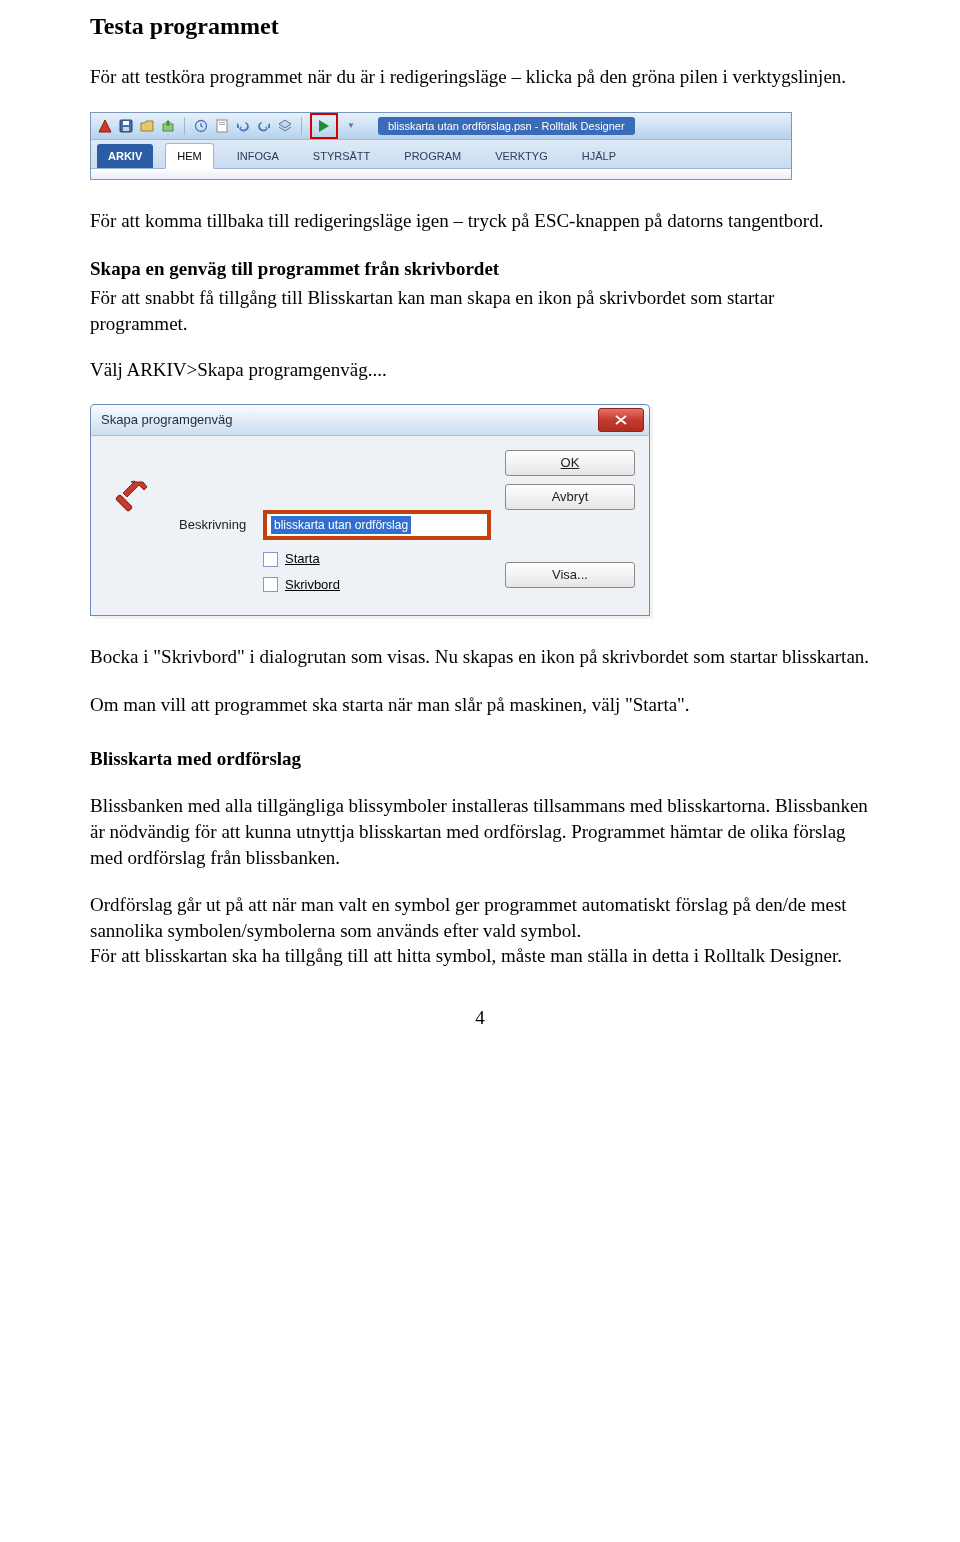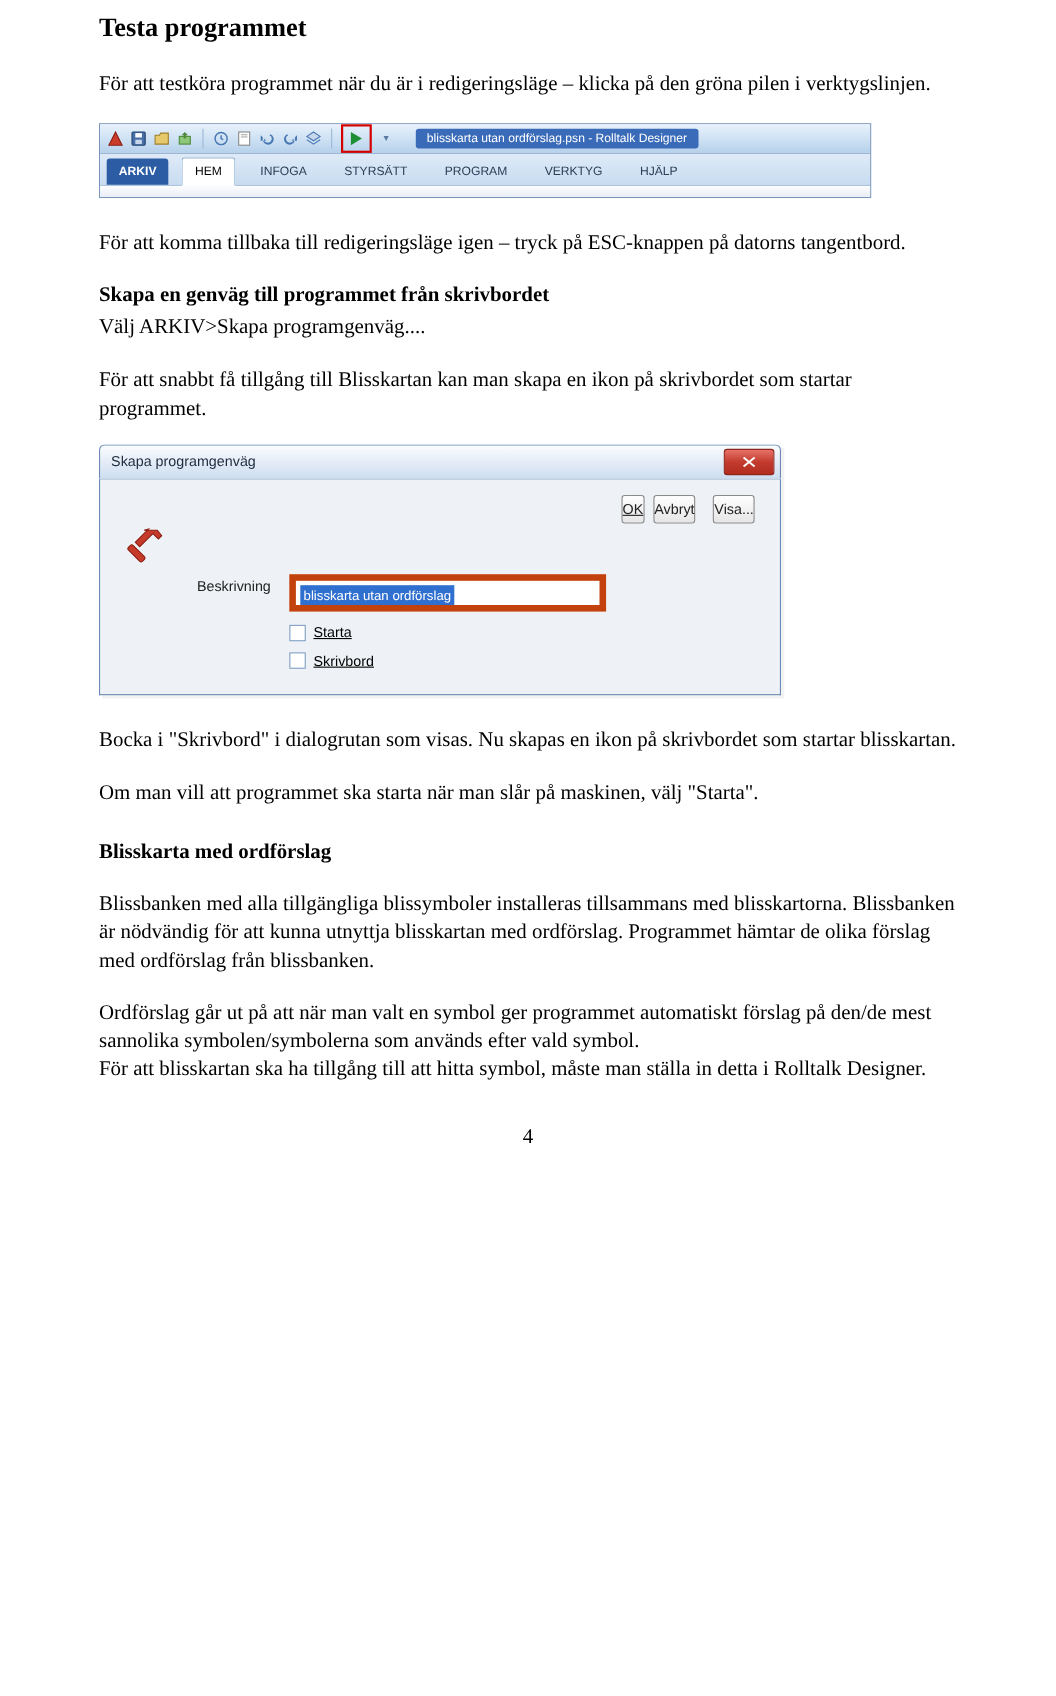--- a/index.html
+++ b/index.html
@@ -128,21 +128,21 @@
     color: #000;
     margin-bottom: -1px;
   }
   .ribbon-strip {
     height: 10px;
     background: linear-gradient(#fdfdfe,#e8eef7);
   }
 
   
   .dialog {
-    width: 620px;
+    width: 560px;
     font-family: "Segoe UI", Arial, sans-serif;
     font-size: 13px;
     margin: 12px 0 28px 0;
     box-shadow: 3px 3px 0 rgba(0,0,0,.05);
   }
   .dialog-title {
     height: 30px;
     background: linear-gradient(#fafcff,#e0e9f5 60%,#cddef1);
     border: 1px solid #6b8bb6;
     border-bottom: none;
@@ -197,27 +197,26 @@
     margin-bottom: 10px;
   }
   .form-label {
     width: 74px;
     font-size: 13px;
     color: #222;
   }
   .form-input {
     flex: 1;
     height: 22px;
-    border: 6px solid #c2410c;
+    border: 4px solid #c2410c;
     background: #fff;
     padding: 0 4px;
     display: flex;
-    align-items: flex-end;
+    align-items: center;
     font-size: 12px;
-    margin-top: 12px;
   }
   .input-sel {
     background: #2f6fcf;
     color: #fff;
     padding: 1px 3px;
   }
   .chk-row {
     display: flex;
     align-items: center;
     gap: 7px;
@@ -228,21 +227,21 @@
   }
   .chk {
     width: 13px;
     height: 13px;
     border: 1px solid #7e9dc2;
     background: #fff;
   }
   .dlg-right {
     width: 130px;
     display: flex;
-    flex-direction: row;
+    flex-direction: column;
     gap: 8px;
   }
   .btn {
     height: 24px;
     border: 1px solid #8a8a8a;
     border-radius: 3px;
     background: linear-gradient(#fefefe,#e6e6e6);
     display: flex;
     align-items: center;
     justify-content: center;
@@ -333,22 +332,22 @@
       <span class="tab">PROGRAM</span>
       <span class="tab">VERKTYG</span>
       <span class="tab">HJÄLP</span>
     </div>
     <div class="ribbon-strip"></div>
   </div>
 
   <p>För att komma tillbaka till redigeringsläge igen – tryck på ESC-knappen på datorns tangentbord.</p>
 
   <h2>Skapa en genväg till programmet från skrivbordet</h2>
+  <p style="margin-bottom:20px;">För att snabbt få tillgång till Blisskartan kan man skapa en ikon på skrivbordet som startar programmet.</p>
   <p>Välj ARKIV&gt;Skapa programgenväg....</p>
-  <p style="margin-bottom:20px;">För att snabbt få tillgång till Blisskartan kan man skapa en ikon på skrivbordet som startar programmet.</p>
 
   <div class="dialog">
     <div class="dialog-title">
       <span class="dialog-title-text">Skapa programgenväg</span>
       <span class="dlg-close">
         <svg width="12" height="10">
             <path d="M1 1 L11 9 M11 1 L1 9" stroke="#fff" stroke-width="1.8"></path>
           </svg>
       </span>
     </div>

